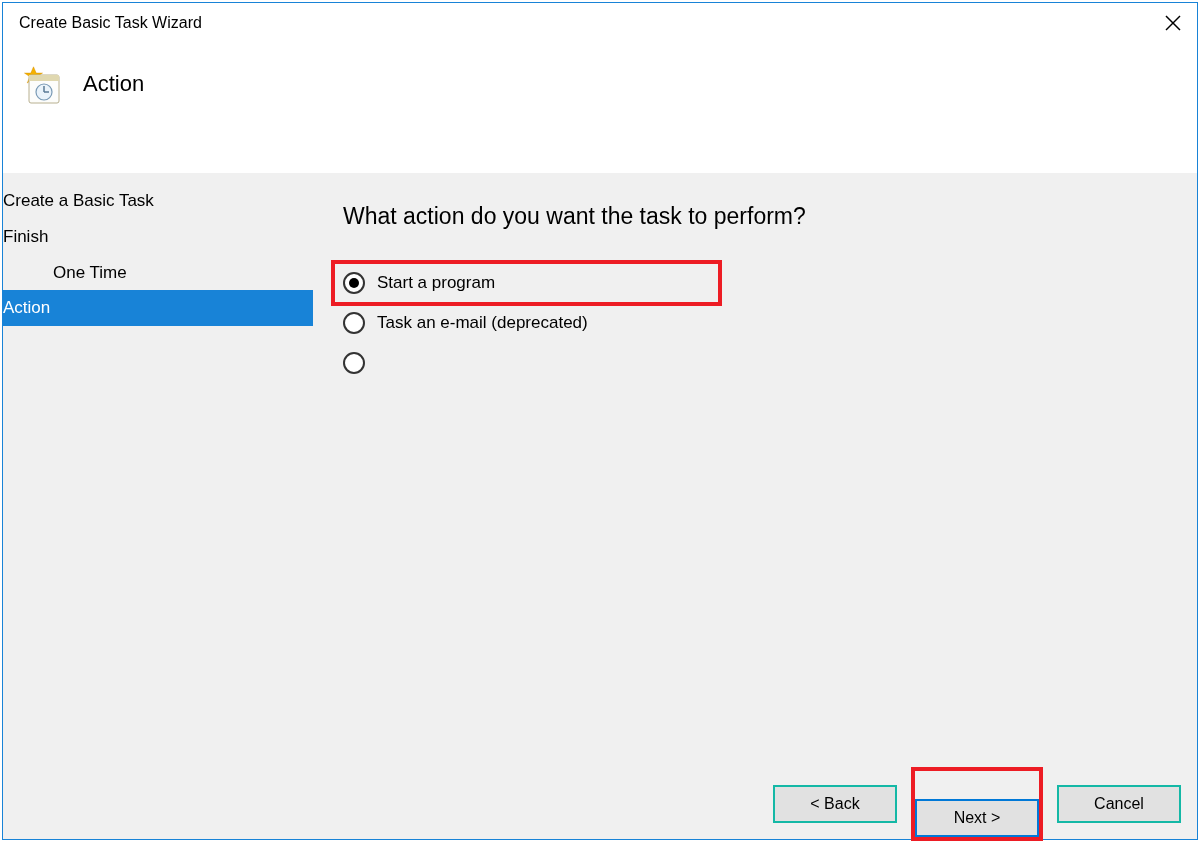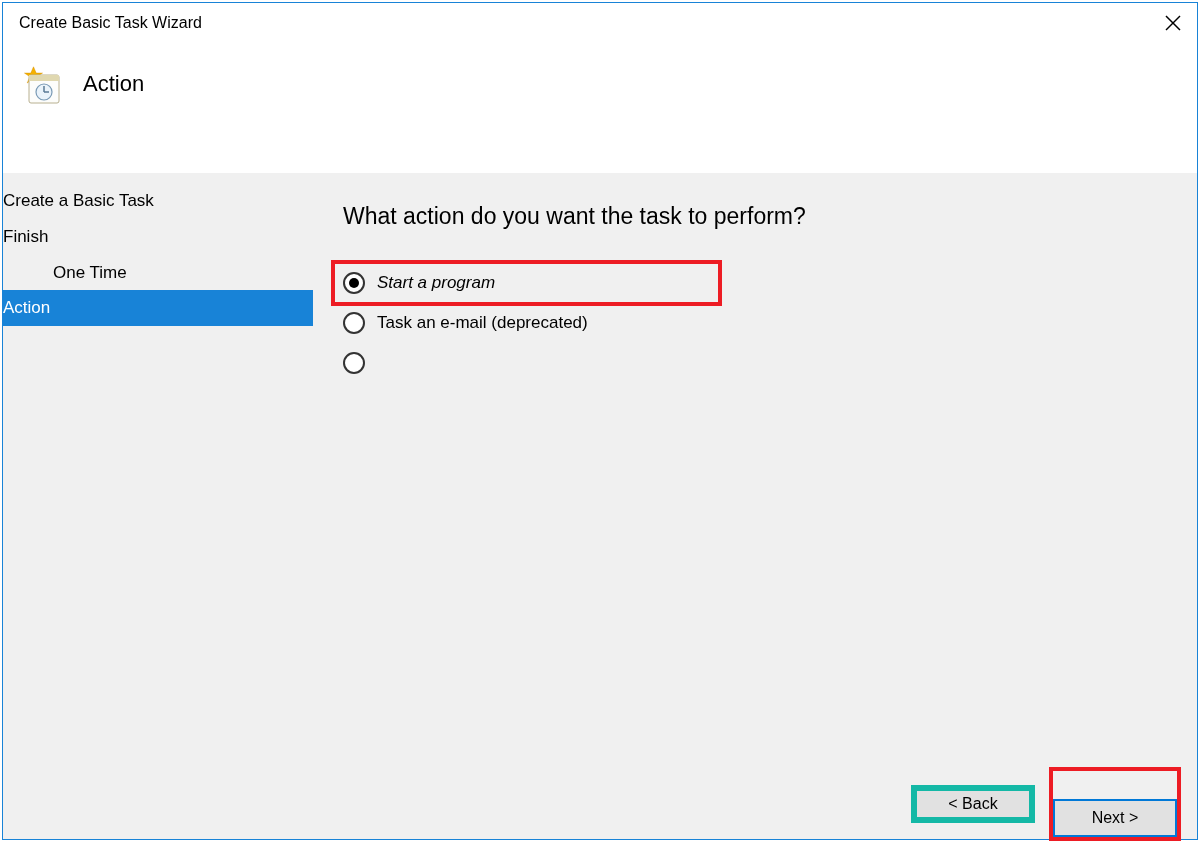--- a/index.html
+++ b/index.html
@@ -101,21 +101,20 @@
   }
   .radio-row {
     display: flex;
     align-items: center;
     gap: 12px;
   }
   .radio-row.highlighted {
     border: 4px solid #ed1c24;
     padding: 8px 130px 8px 8px;
     margin: -12px -134px -12px -12px;
-    font-style: italic;
   }
   .radio {
     width: 22px;
     height: 22px;
     border: 2px solid #333;
     border-radius: 50%;
     display: flex;
     align-items: center;
     justify-content: center;
     background: #fff;
@@ -138,21 +137,21 @@
     display: flex;
     align-items: center;
     justify-content: flex-end;
     padding-right: 16px;
     gap: 14px;
   }
   .btn {
     min-width: 124px;
     height: 38px;
     background: #e1e1e1;
-    border: 6px solid #14b8a6;
+    border: 2px solid #14b8a6;
     font-size: 16px;
     color: #000;
     display: flex;
     align-items: center;
     justify-content: center;
     cursor: pointer;
   }
   .btn-next-wrap {
     border: 4px solid #ed1c24;
     display: inline-block;
@@ -216,15 +215,16 @@
         </div>
       </div>
     </div>
   </div>
 
   <div class="footer">
     <div class="btn">&lt; Back</div>
     <div class="btn-next-wrap">
       <div class="btn next">Next &gt;</div>
     </div>
+    <div class="btn">Cancel</div>
   </div>
 
 </div>
 
 </body></html>

